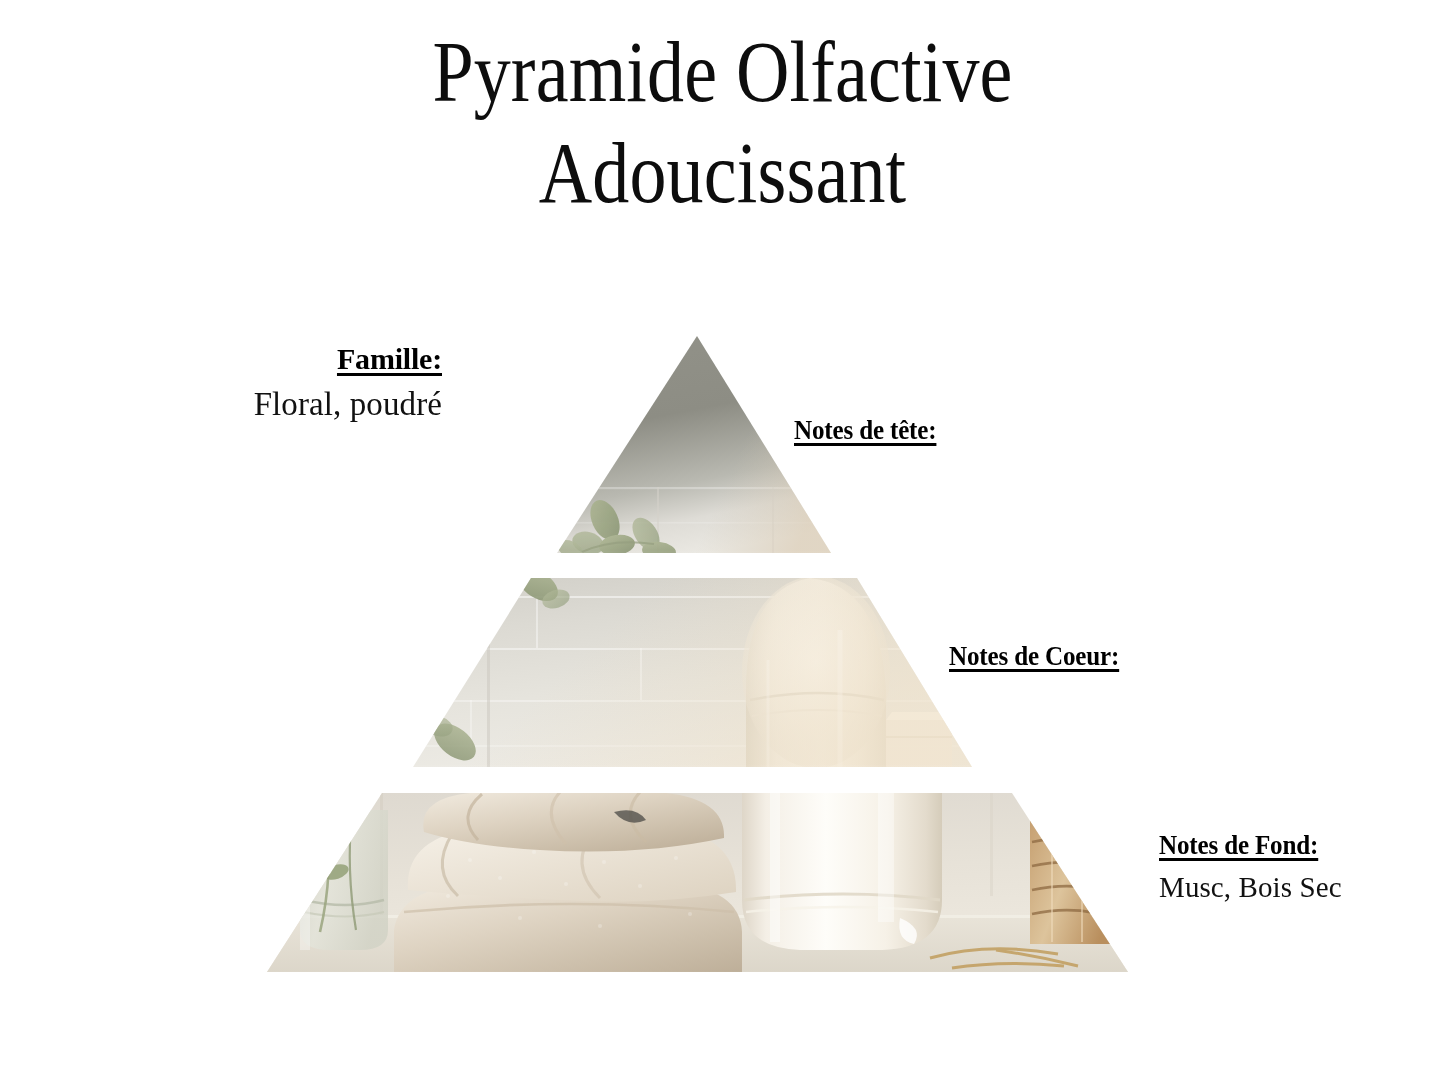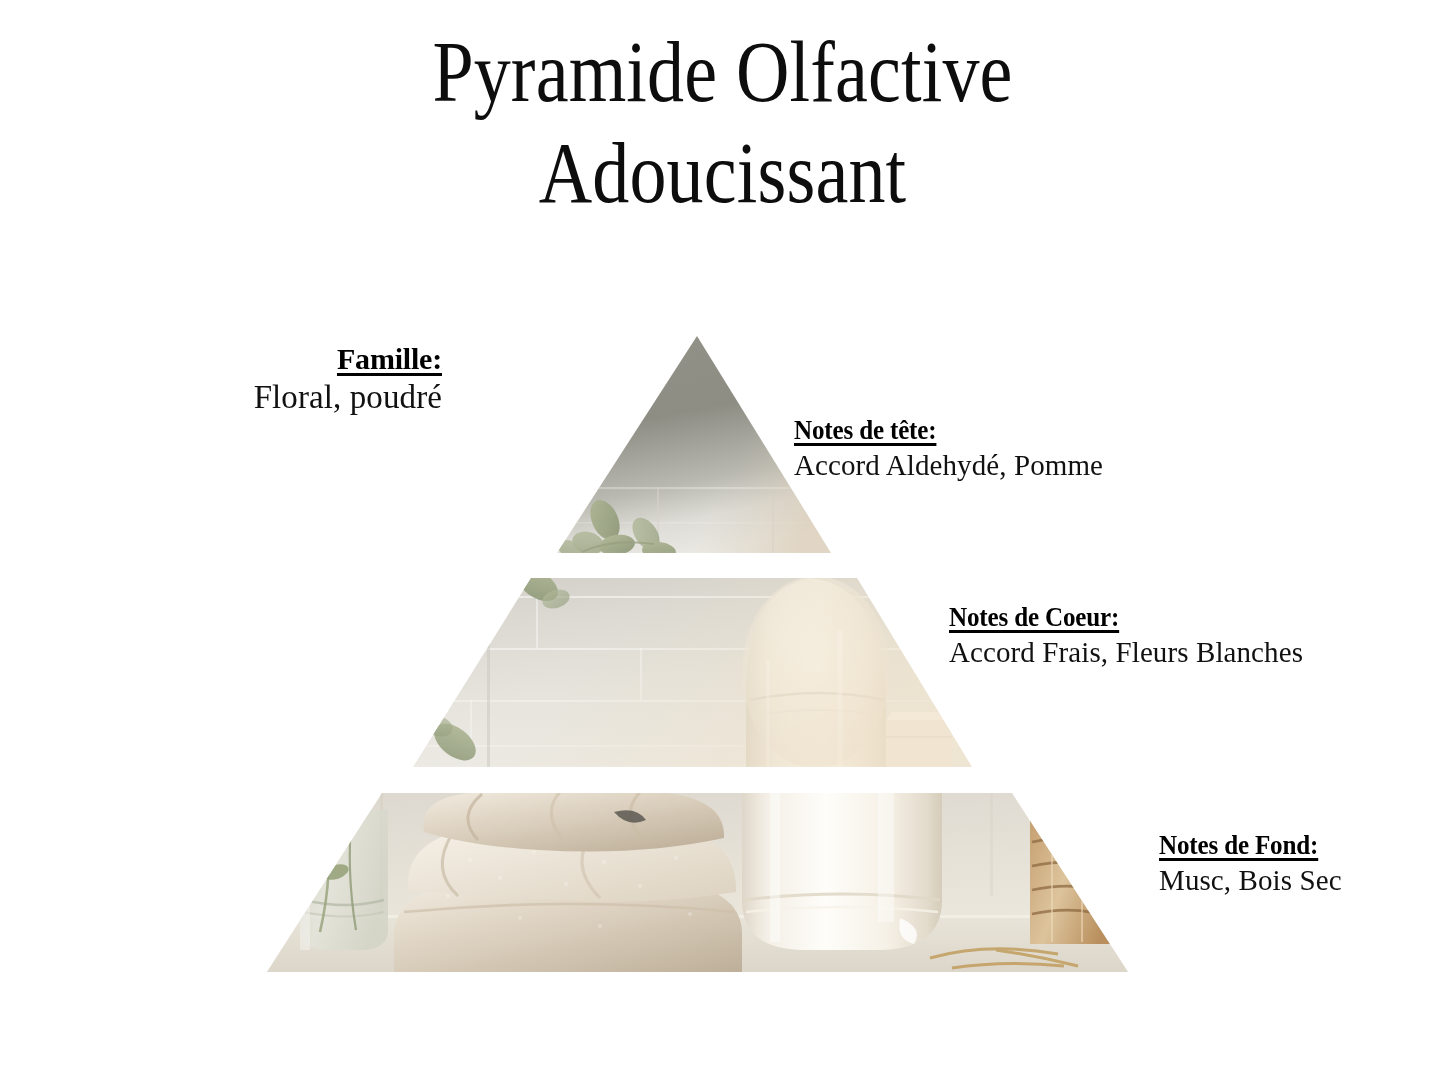--- a/index.html
+++ b/index.html
@@ -56,35 +56,35 @@
     letter-spacing: -0.2px;
     color: #000000;
     text-decoration: underline;
     text-decoration-thickness: 2.5px;
     text-underline-offset: 4px;
     white-space: nowrap;
     transform: scaleX(0.93);
     transform-origin: left center;
   }
   .label-body {
-    margin-top: 3px;
+    margin-top: 10px;
     font-family: "Liberation Serif", "DejaVu Serif", serif;
     font-weight: 400;
     font-size: 29px;
     color: #111111;
     white-space: nowrap;
     letter-spacing: 0.1px;
   }
 
   .famille-group { left: 112px; top: 342px; width: 330px; text-align: right; }
   .famille-group .label-head { transform: none; display: inline-block; font-size: 30px; }
   .famille-group .label-body { font-size: 33px; }
 
   .top-group   { left: 794px;  top: 415px; }
-  .heart-group { left: 949px;  top: 602px; }
+  .heart-group { left: 949px;  top: 641px; text-align: right; }
   .base-group  { left: 1159px; top: 830px; }
 </style>
 </head>
 <body>
 
 <div class="title-block">
   <span class="title-line">Pyramide Olfactive</span>
   <span class="title-line">Adoucissant</span>
 </div>
 
@@ -339,24 +339,22 @@
 </svg>
 </div>
 
 <div class="label-group famille-group">
   <div class="label-head">Famille:</div>
   <div class="label-body">Floral, poudré</div>
 </div>
 
 <div class="label-group top-group">
   <div class="label-head">Notes de tête:</div>
-  <div class="label-body">Accord Aldehydé, Pomme</div>
 </div>
 
 <div class="label-group heart-group">
   <div class="label-head">Notes de Coeur:</div>
-  <div class="label-body">Accord Frais, Fleurs Blanches</div>
 </div>
 
 <div class="label-group base-group">
   <div class="label-head">Notes de Fond:</div>
   <div class="label-body">Musc, Bois Sec</div>
 </div>
 
 </body></html>

